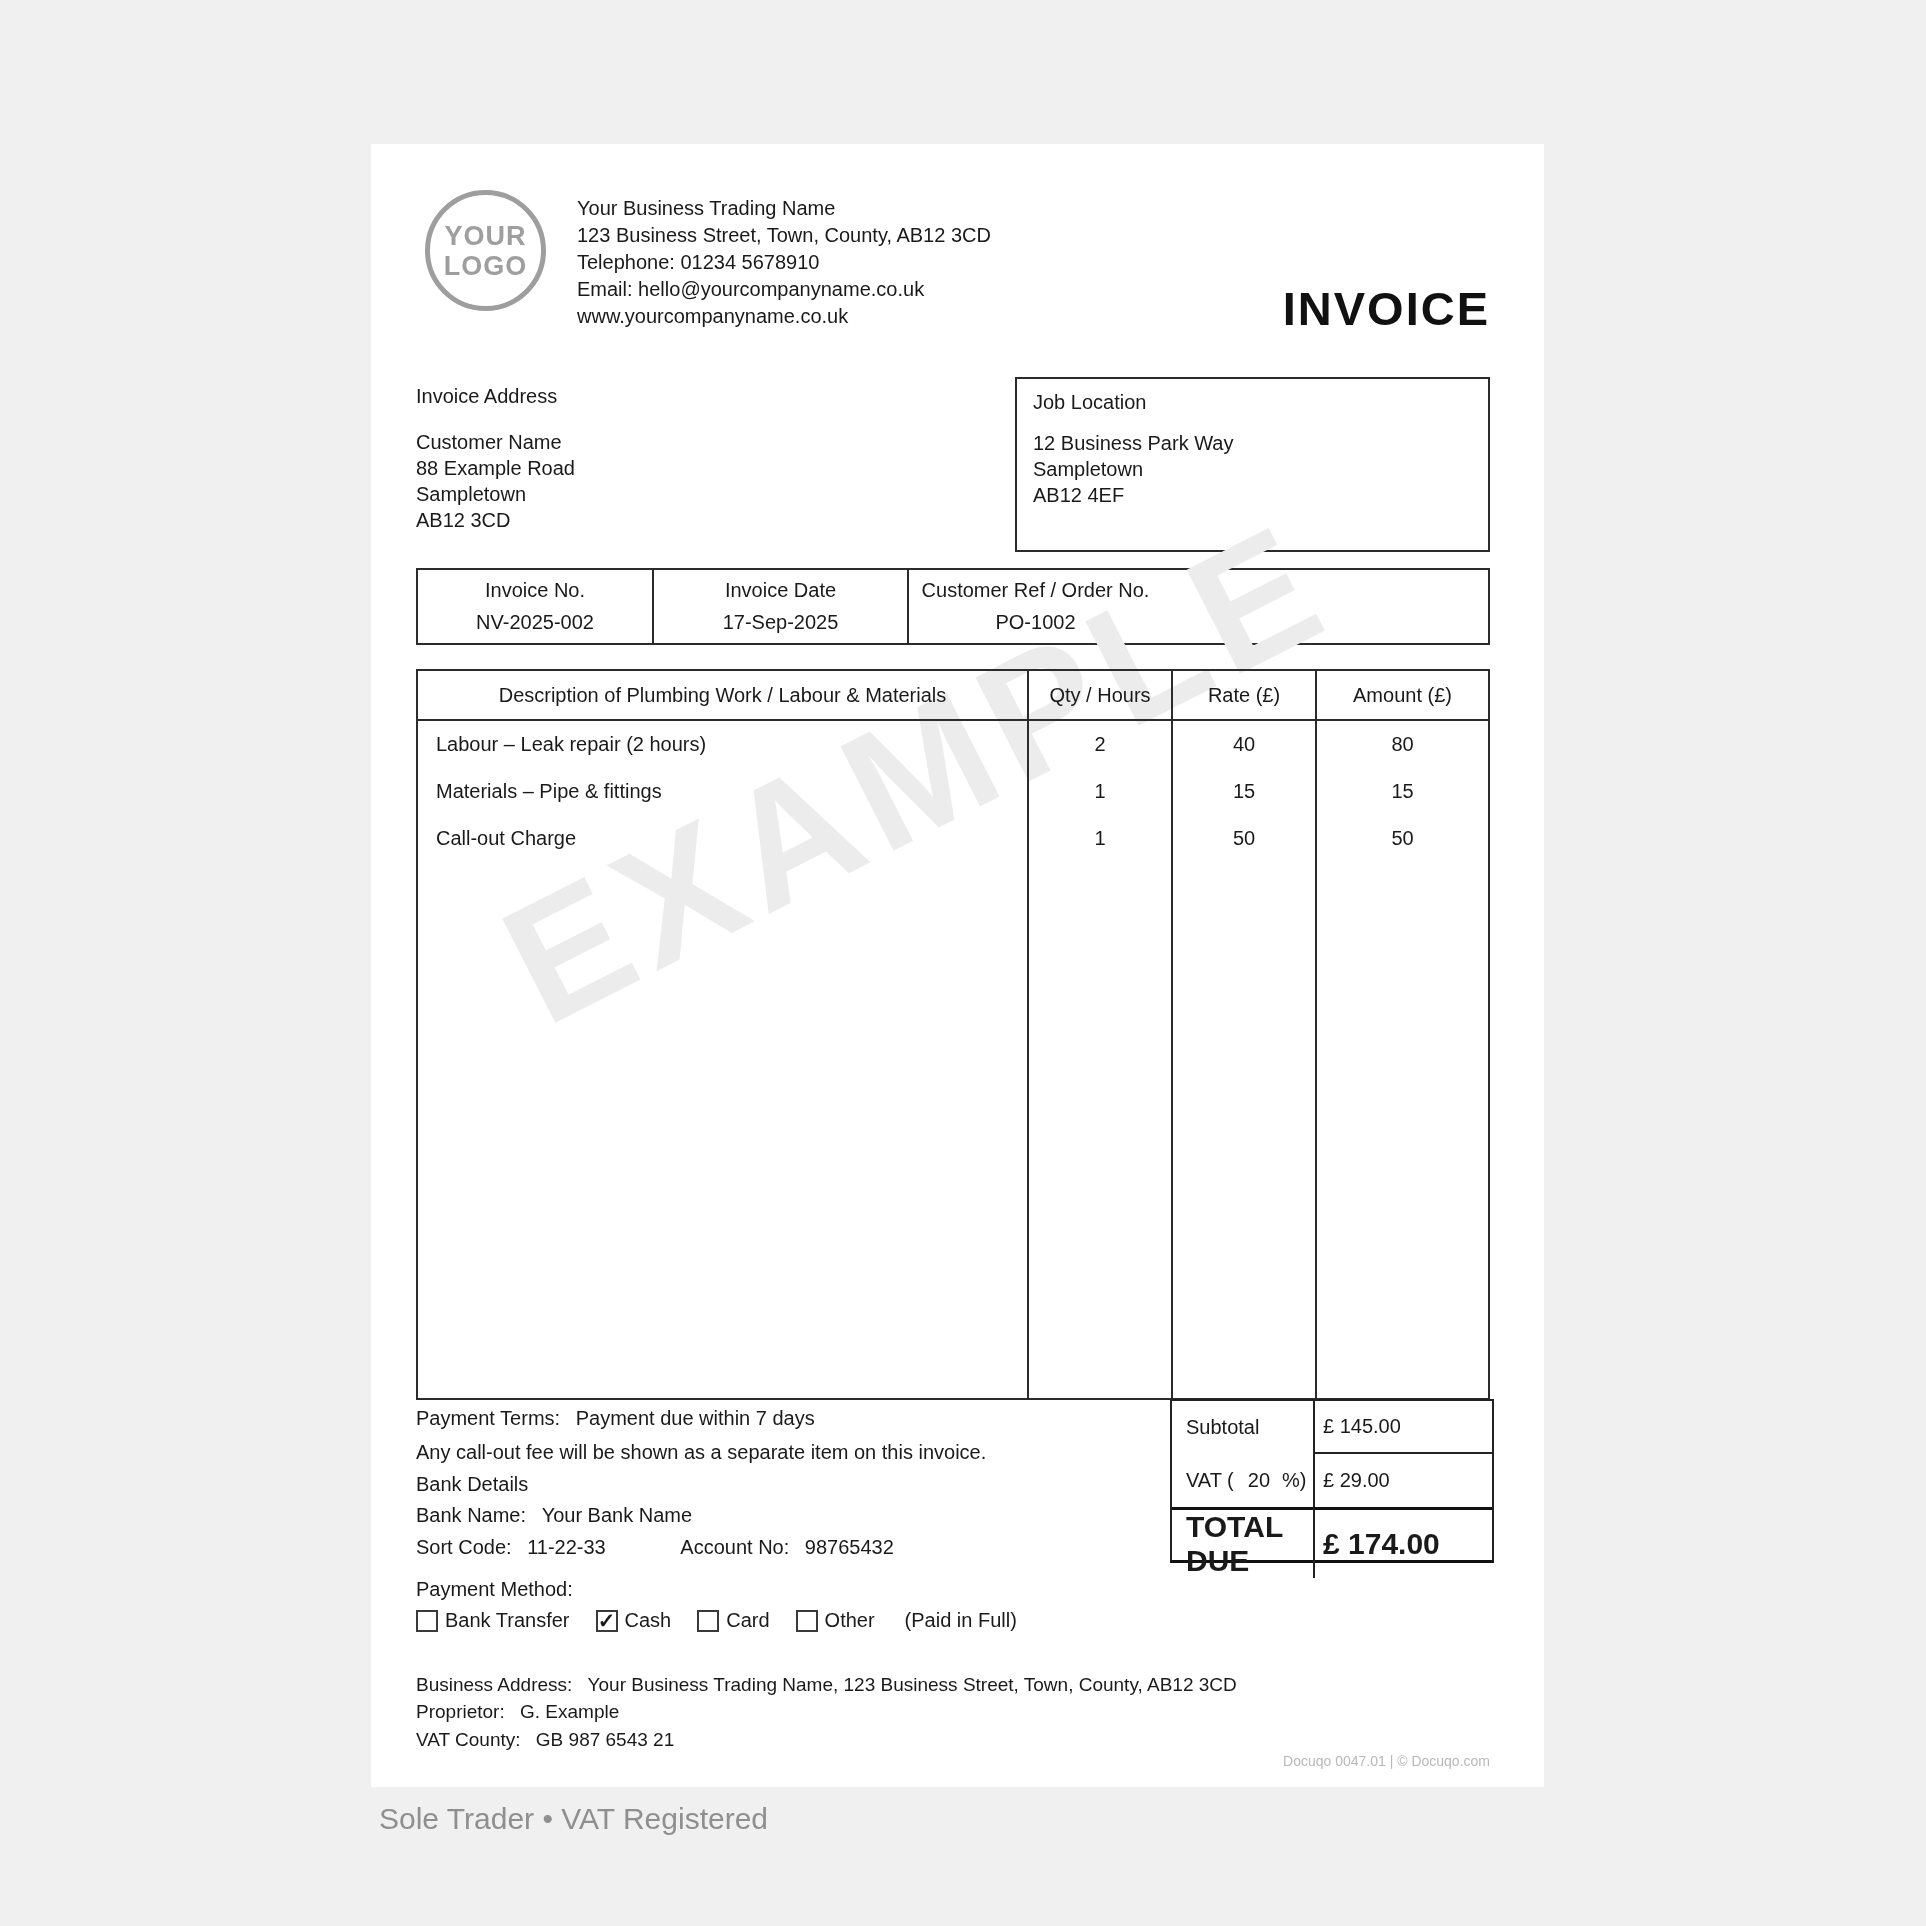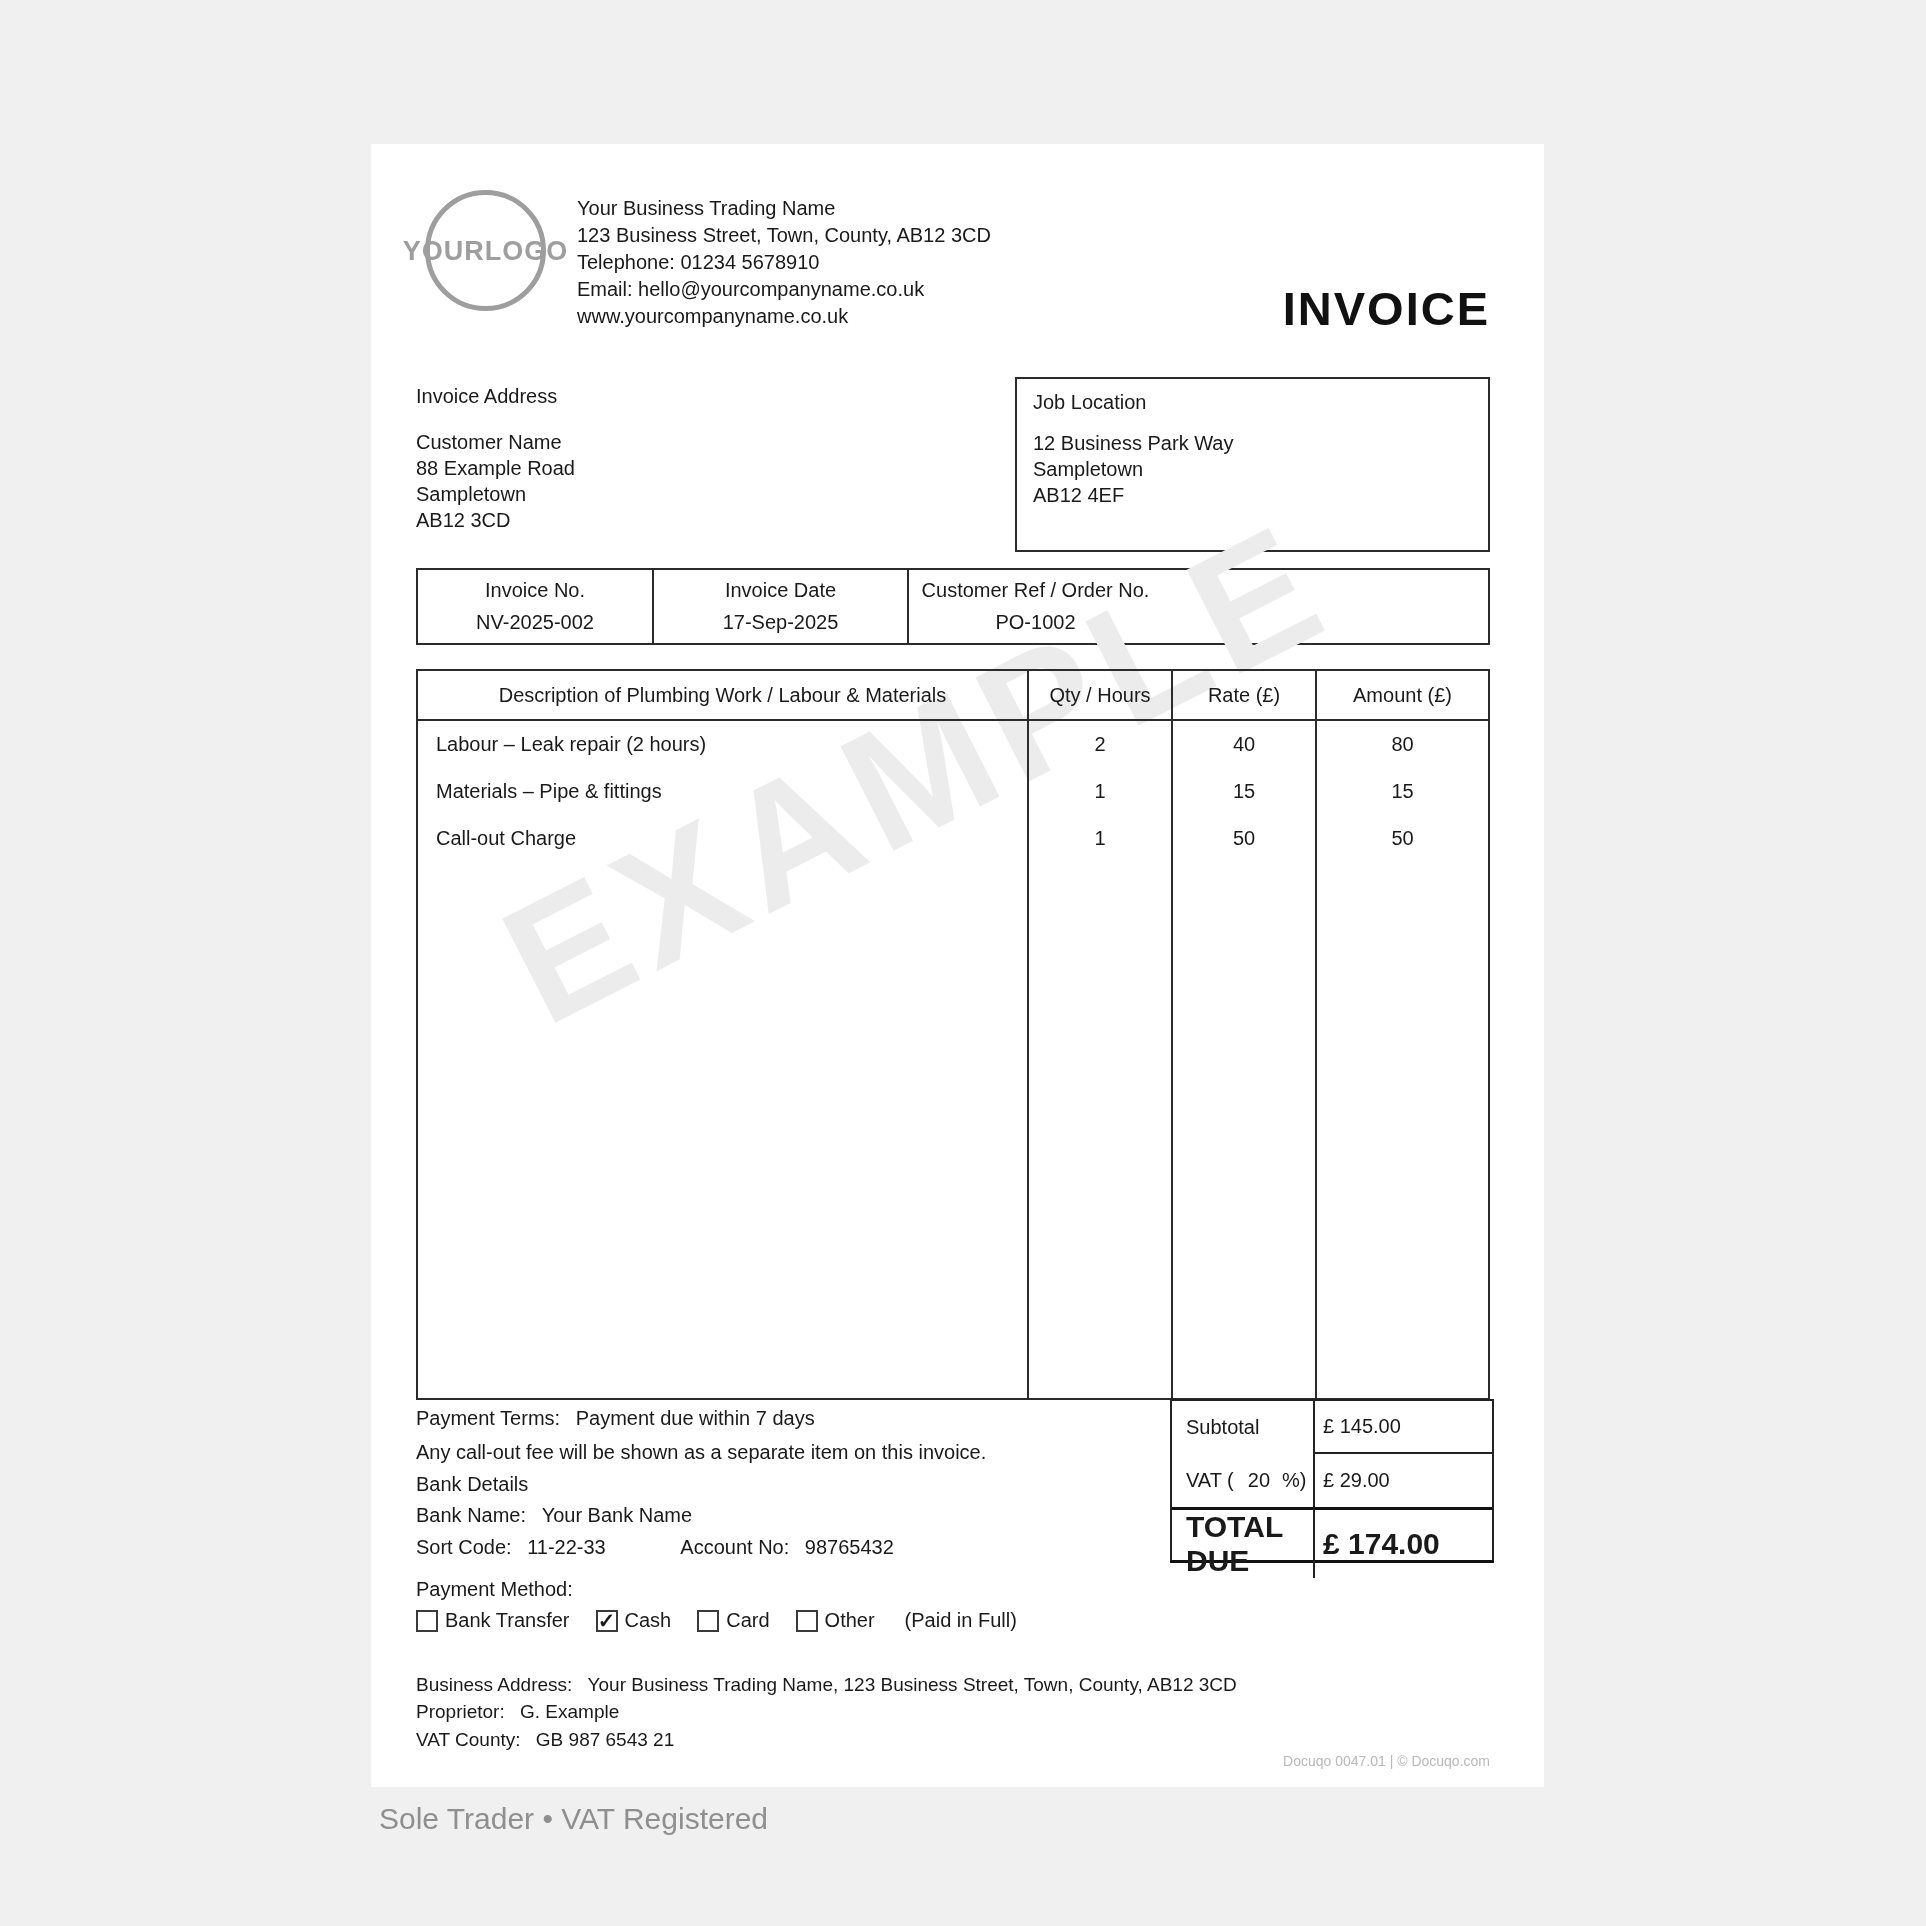--- a/index.html
+++ b/index.html
@@ -15,21 +15,21 @@
     position:absolute; left:371px; top:144px;
     width:1173px; height:1643px;
     background:#ffffff;
   }
   .abs { position:absolute; }
 
   
   .logo-circle {
     left:54px; top:46px; width:121px; height:121px;
     border:5px solid #9e9e9e; border-radius:50%;
-    display:flex; flex-direction:row; align-items:center; justify-content:center;
+    display:flex; flex-direction:column; align-items:center; justify-content:center;
     color:#9e9e9e; font-weight:bold; font-size:27px; line-height:30px; letter-spacing:1px;
   }
   .company-block { left:206px; top:51px; font-size:20px; line-height:27px; }
   .invoice-title {
     right:54px; top:137px; font-size:47px; font-weight:bold; letter-spacing:2px; color:#111;
   }
 
   
   .inv-addr-label { left:45px; top:241px; font-size:20px; }
   .customer-block { left:45px; top:285px; font-size:20px; line-height:26px; }

